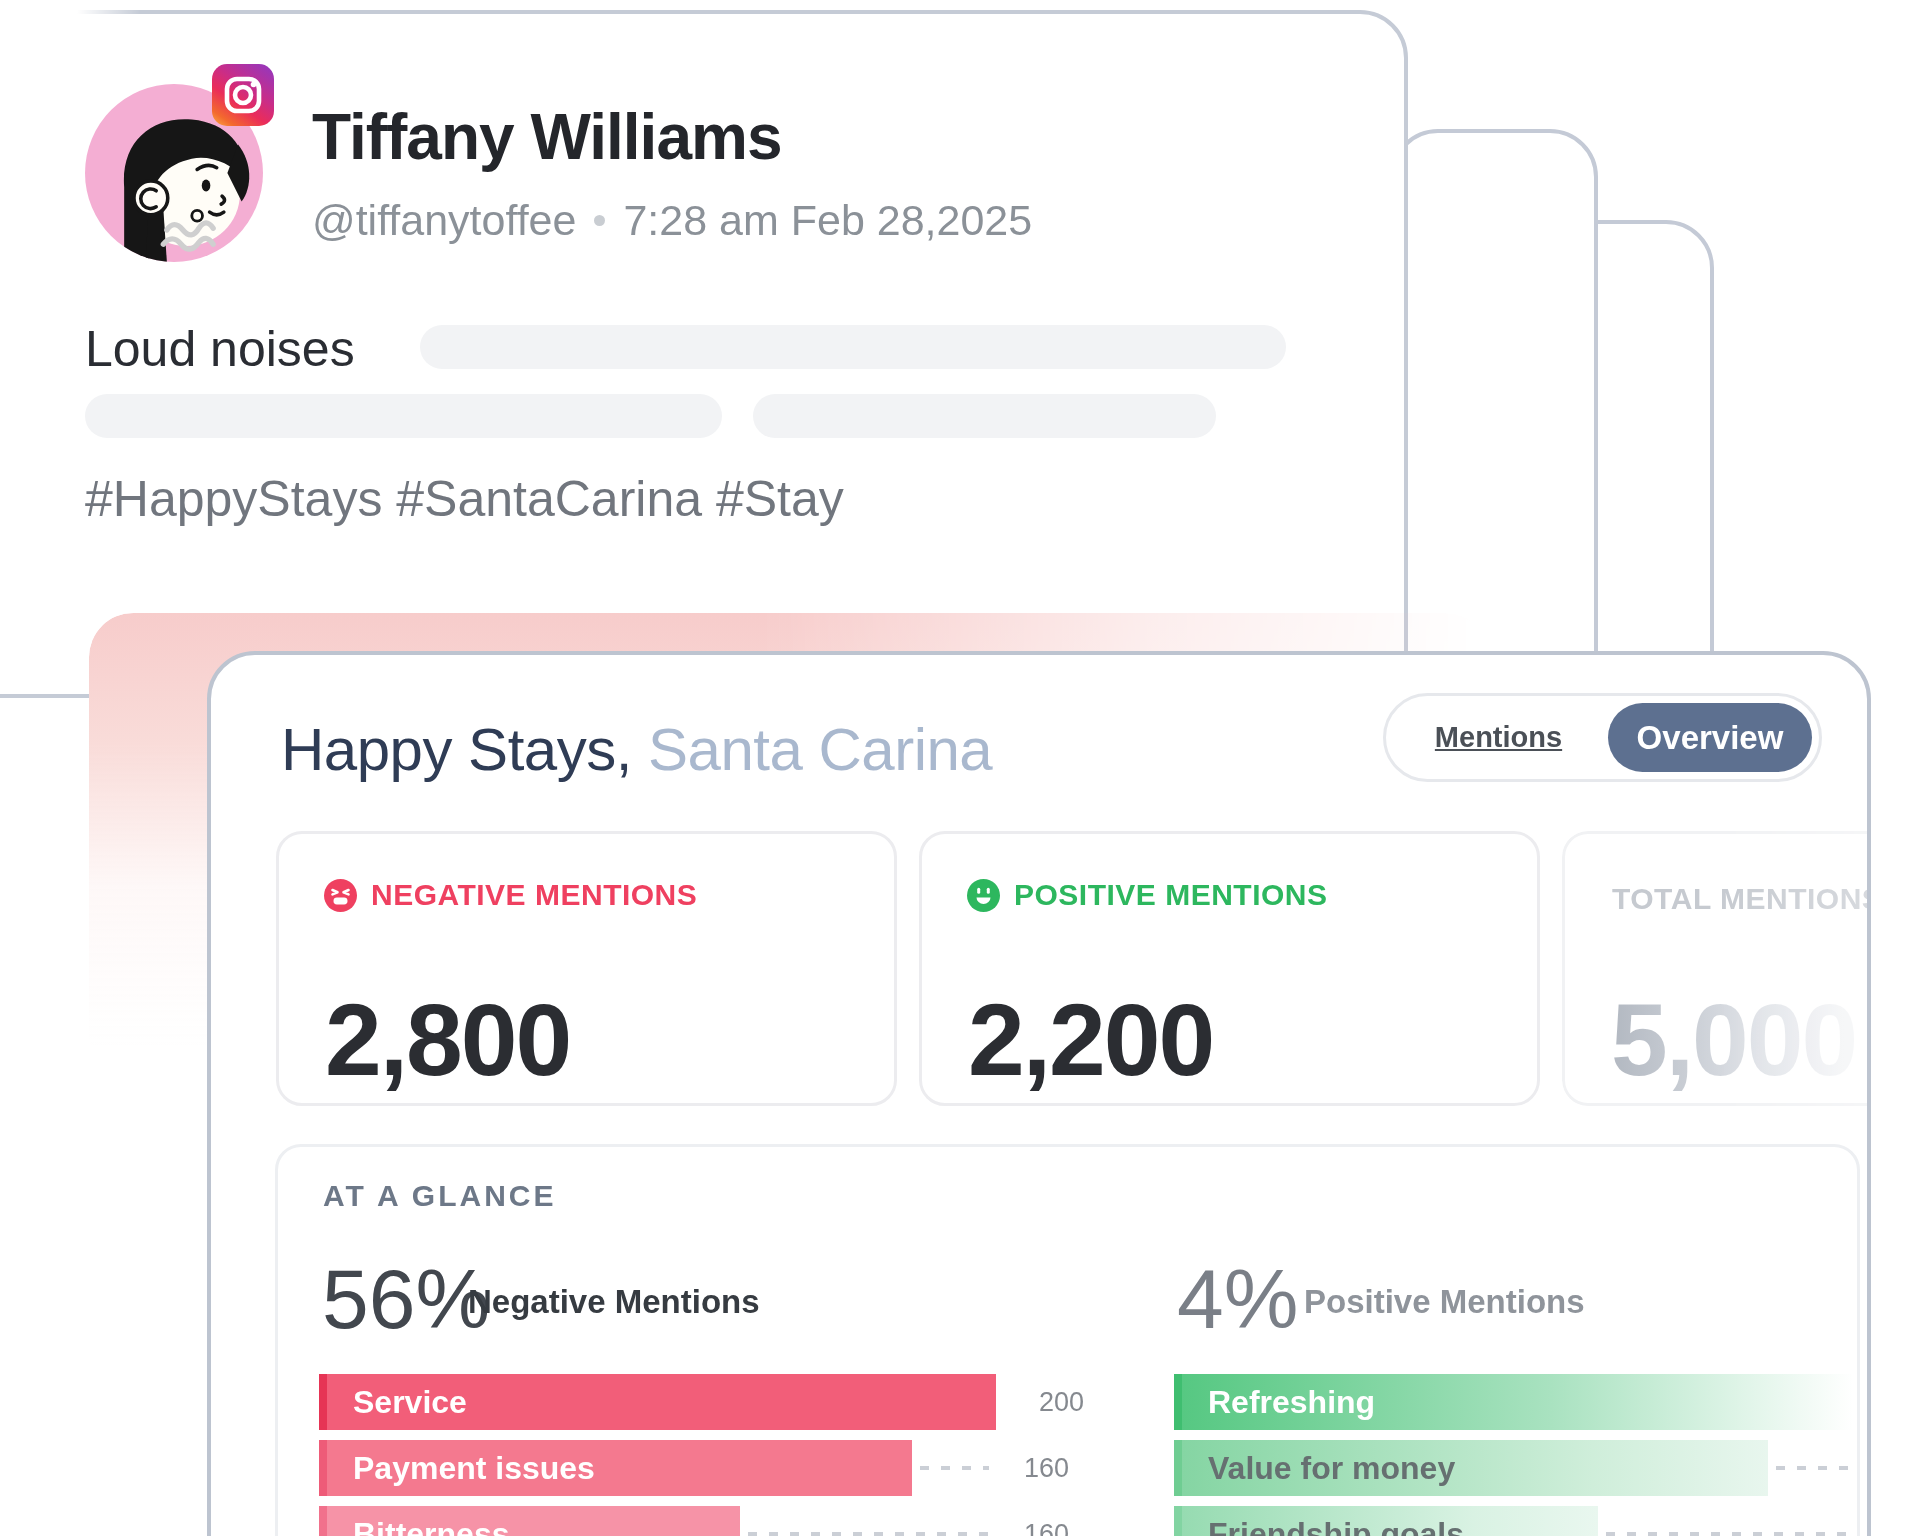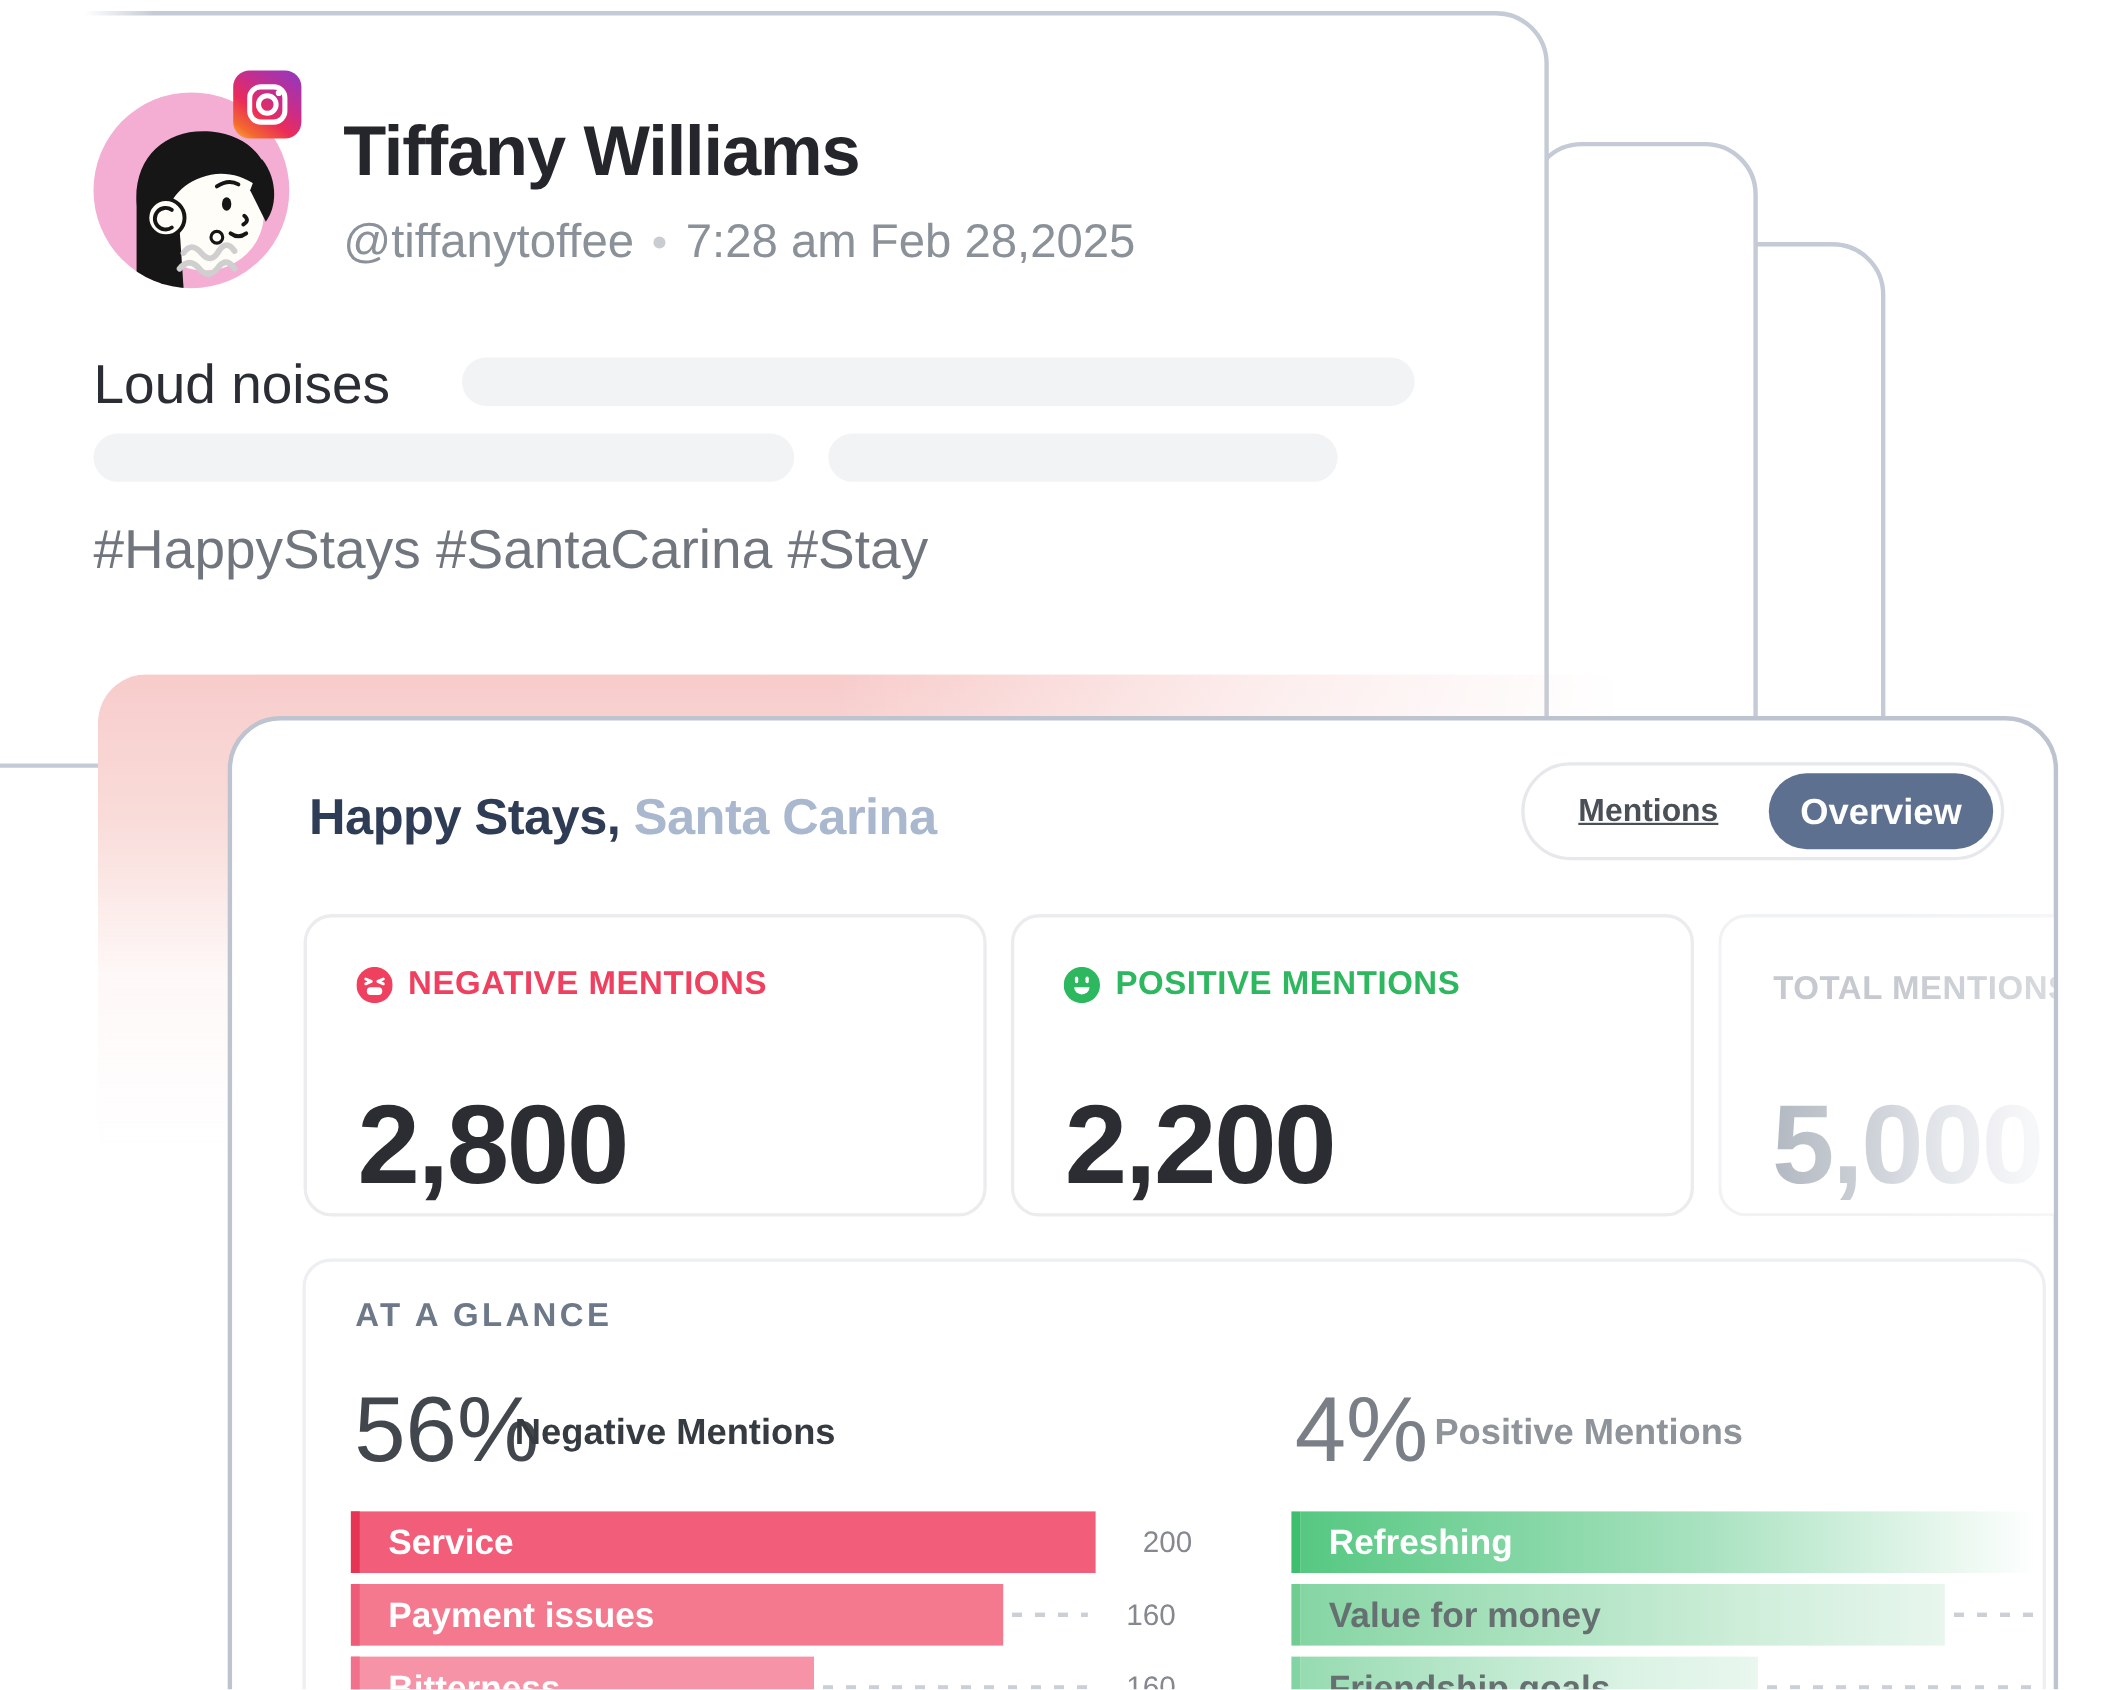--- a/index.html
+++ b/index.html
@@ -38,21 +38,21 @@
   .post-text{position:absolute;left:85px;top:320px;font-size:50px;font-weight:500;color:#2a2d33;z-index:6;}
   .ph{position:absolute;height:44px;border-radius:22px;background:#f2f3f5;z-index:6;}
   .ph1{left:420px;top:325px;width:866px;}
   .ph2{left:85px;top:394px;width:637px;}
   .ph3{left:753px;top:394px;width:463px;}
   .hashtags{position:absolute;left:85px;top:470px;font-size:50px;font-weight:500;color:#71767e;z-index:6;}
 
   
   .dash{position:absolute;left:207px;top:651px;width:1656px;height:980px;background:#fff;
     border:4px solid #bdc4d0;border-radius:48px;z-index:5;overflow:hidden;}
-  .dash-title{position:absolute;left:70px;top:60px;font-size:46px;font-weight:700;letter-spacing:-.5px;}
+  .dash-title{position:absolute;left:70px;top:60px;font-size:60px;font-weight:400;letter-spacing:-.5px;}
   .dash-title .t1{color:#2f3c55;}
   .dash-title .t2{color:#a9b8ce;}
 
   .toggle{position:absolute;left:1172px;top:38px;width:439px;height:89px;background:#fff;
     border:3px solid #e6e8ec;border-radius:46px;box-sizing:border-box;}
   .tab-mentions{position:absolute;left:0;top:0;width:225px;height:100%;display:flex;align-items:center;
     justify-content:center;font-size:29px;font-weight:700;color:#4b5057;cursor:pointer;text-decoration:underline;}
   .tab-overview{position:absolute;left:222px;top:7px;width:204px;height:69px;border-radius:35px;background:#5d7090;
     display:flex;align-items:center;justify-content:center;font-size:33px;font-weight:700;color:#fff;cursor:pointer;}
 

